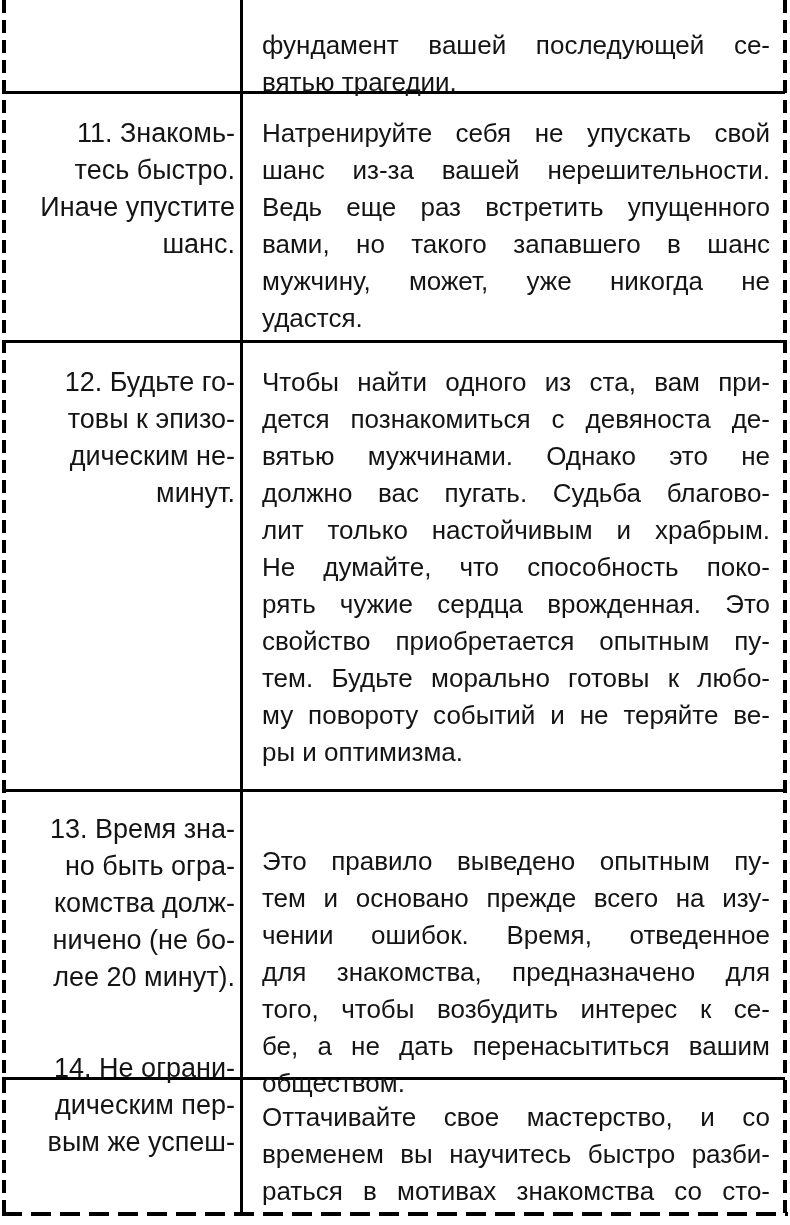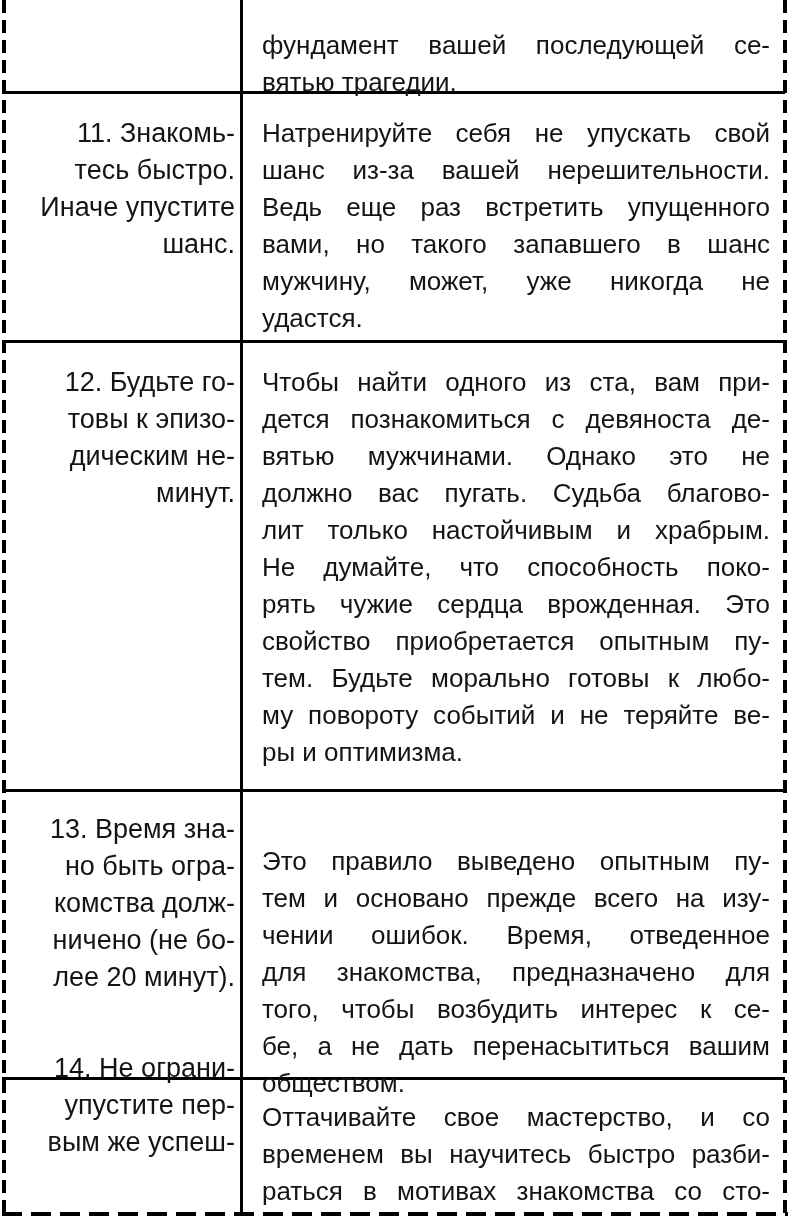--- a/index.html
+++ b/index.html
@@ -105,21 +105,21 @@
         <div class="line">тем и основано прежде всего на изу-</div>
         <div class="line">чении ошибок. Время, отведенное</div>
         <div class="line">для знакомства, предназначено для</div>
         <div class="line">того, чтобы возбудить интерес к се-</div>
         <div class="line">бе, а не дать перенасытиться вашим</div>
         <div class="line end-line">обществом.</div>
       </div>
 
     <div class="cell rule-col r4-rule">
         <div class="line">14. Не ограни-</div>
-        <div class="line">упустите пер-</div>
+        <div class="line">дическим пер-</div>
         <div class="line">вым же успеш-</div>
       </div>
     <div class="cell expl-col r4-expl">
         <div class="line">Оттачивайте свое мастерство, и со</div>
         <div class="line">временем вы научитесь быстро разби-</div>
         <div class="line">раться в мотивах знакомства со сто-</div>
       </div>
   </div>
 
 </div>

